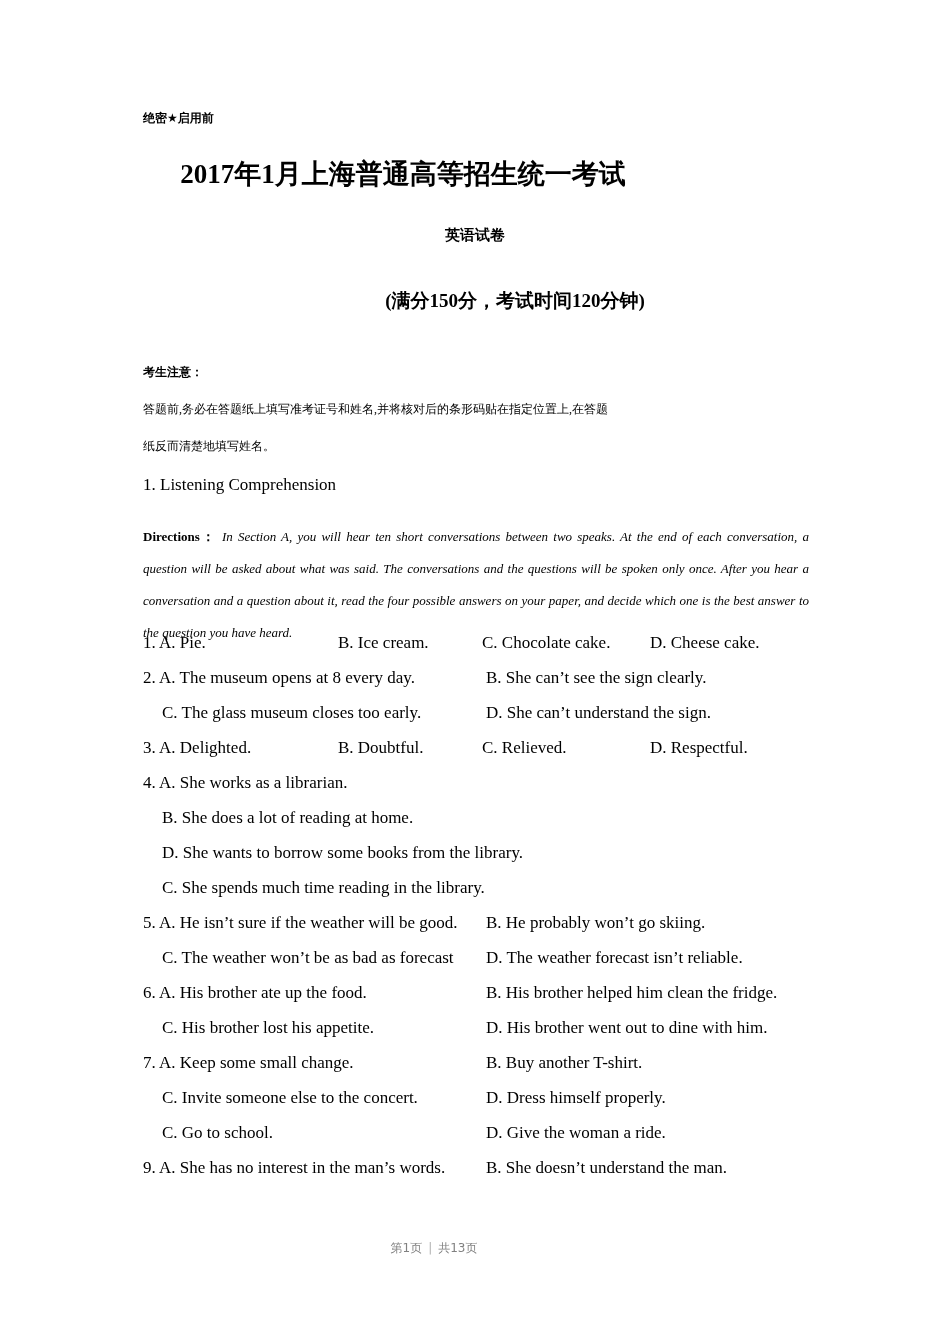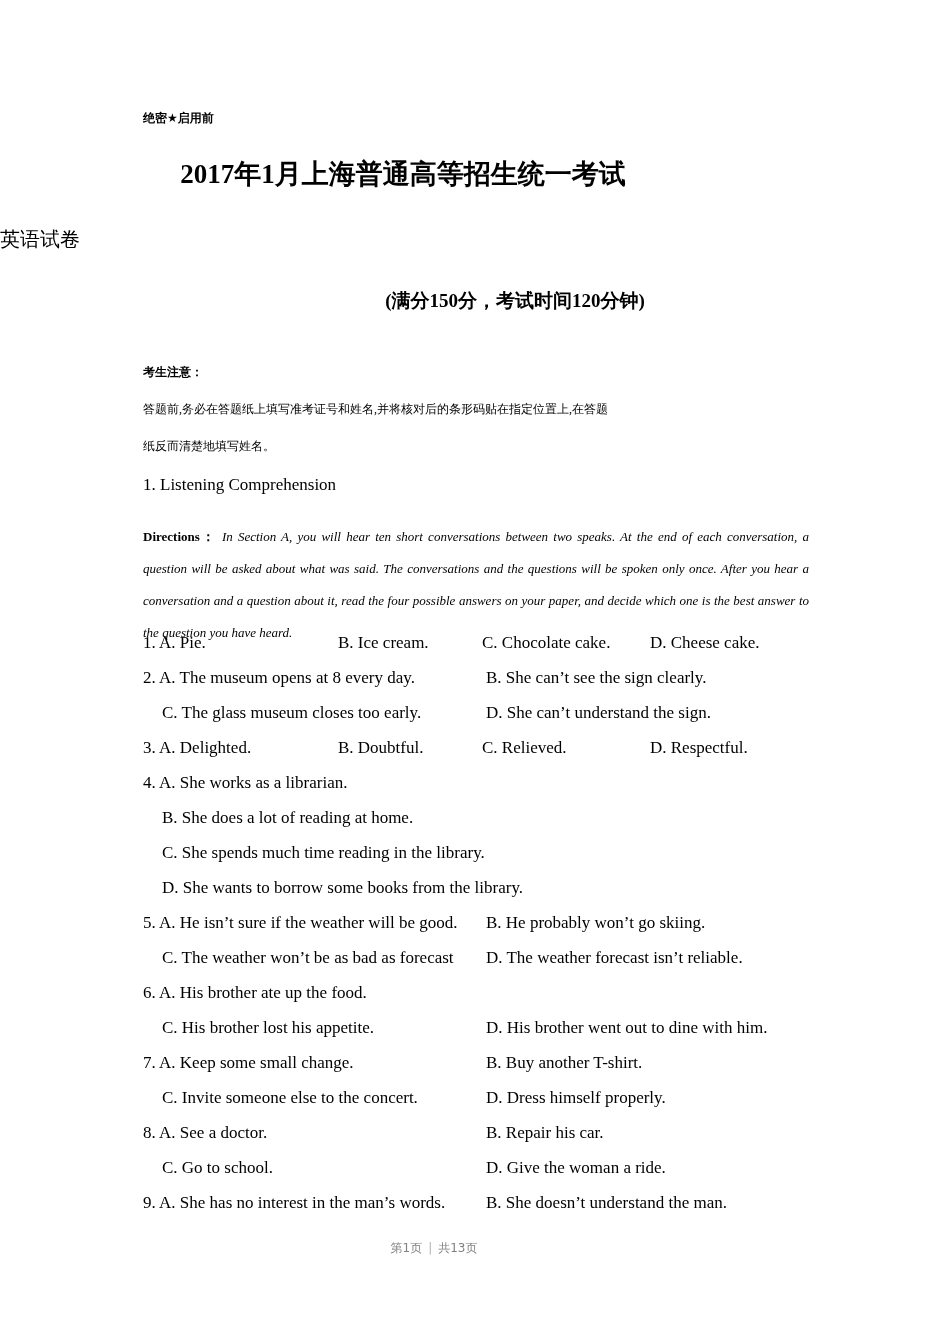--- a/index.html
+++ b/index.html
@@ -15,21 +15,21 @@
     position:absolute;top:110px;left:143px;
     font-family:"DejaVu Sans","Liberation Sans",sans-serif;
     font-weight:bold;font-size:12px;
   }
   .title{
     position:absolute;top:156px;left:0;width:806px;
     text-align:center;font-weight:bold;font-size:27px;
   }
   .subtitle{
     position:absolute;top:226px;left:0;width:950px;
-    font-weight:normal;font-size:20px;
+    text-align:center;font-weight:bold;font-size:15px;
   }
   .exam-info{
     position:absolute;top:288px;left:0;width:950px;
     text-align:center;font-weight:bold;font-size:19px;padding-left:40px;
   }
   .notice{
     position:absolute;top:354px;left:143px;width:668px;
     font-size:12px;line-height:37px;
   }
   .notice .n-heading{font-weight:bold;}
@@ -120,60 +120,57 @@
 
     <div class="qline">
       <span>4. A. She works as a librarian.</span>
     </div>
 
     <div class="qline indent">
       <span>B. She does a lot of reading at home.</span>
     </div>
 
     <div class="qline indent">
-      <span>C. She spends much time reading in the library.</span>
+      <span>D. She wants to borrow some books from the library.</span>
     </div>
 
     <div class="qline indent">
-      <span>D. She wants to borrow some books from the library.</span>
+      <span>C. She spends much time reading in the library.</span>
     </div>
 
     <div class="qline row2">
       <span class="c0">5. A. He isn’t sure if the weather will be good.</span>
       <span class="c1">B. He probably won’t go skiing.</span>
     </div>
 
     <div class="qline row2 indent">
       <span class="c0">C. The weather won’t be as bad as forecast</span>
       <span class="c1">D. The weather forecast isn’t reliable.</span>
     </div>
 
     <div class="qline row2">
       <span class="c0">6. A. His brother ate up the food.</span>
+      <span class="c1">B. His brother helped him clean the fridge.</span>
     </div>
 
     <div class="qline row2 indent">
       <span class="c0">C. His brother lost his appetite.</span>
       <span class="c1">D. His brother went out to dine with him.</span>
     </div>
 
     <div class="qline row2">
       <span class="c0">7. A. Keep some small change.</span>
       <span class="c1">B. Buy another T-shirt.</span>
     </div>
 
     <div class="qline row2 indent">
       <span class="c0">C. Invite someone else to the concert.</span>
       <span class="c1">D. Dress himself properly.</span>
     </div>
 
-    <div class="qline row2">
-      <span class="c0">8. A. See a doctor.</span>
-      <span class="c1">B. Repair his car.</span>
-    </div>
 
     <div class="qline row2 indent">
       <span class="c0">C. Go to school.</span>
       <span class="c1">D. Give the woman a ride.</span>
     </div>
 
     <div class="qline row2">
       <span class="c0">9. A. She has no interest in the man’s words.</span>
       <span class="c1">B. She doesn’t understand the man.</span>
     </div>

